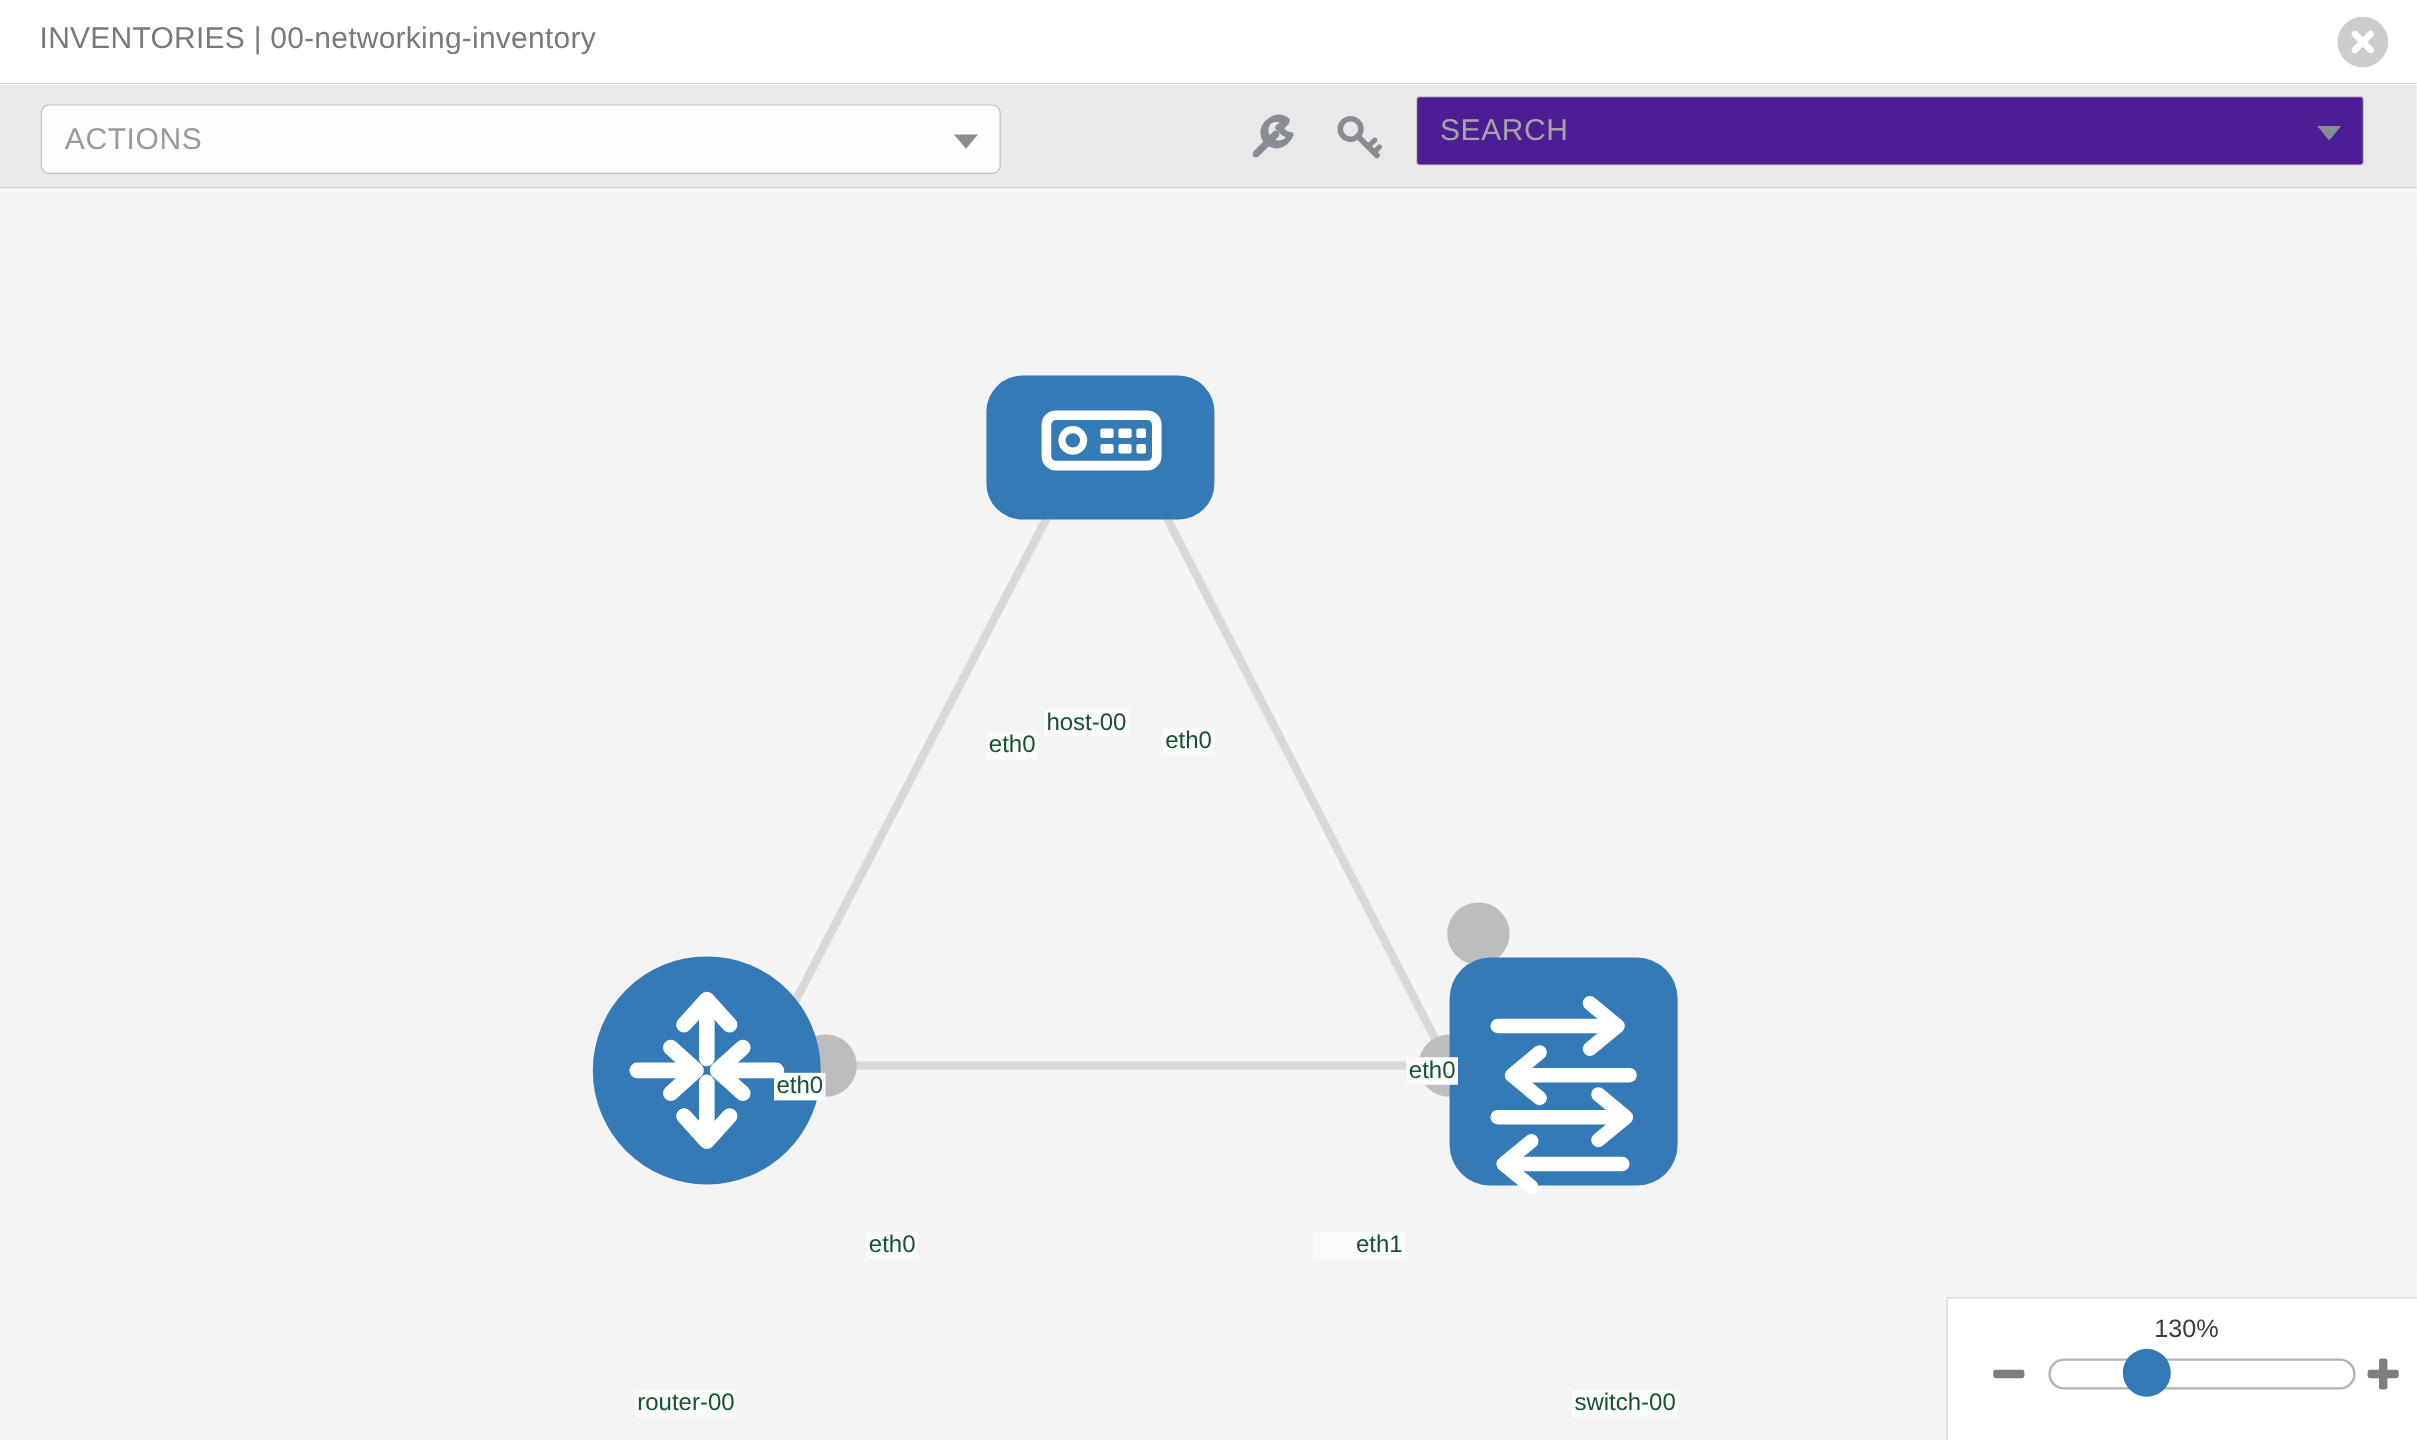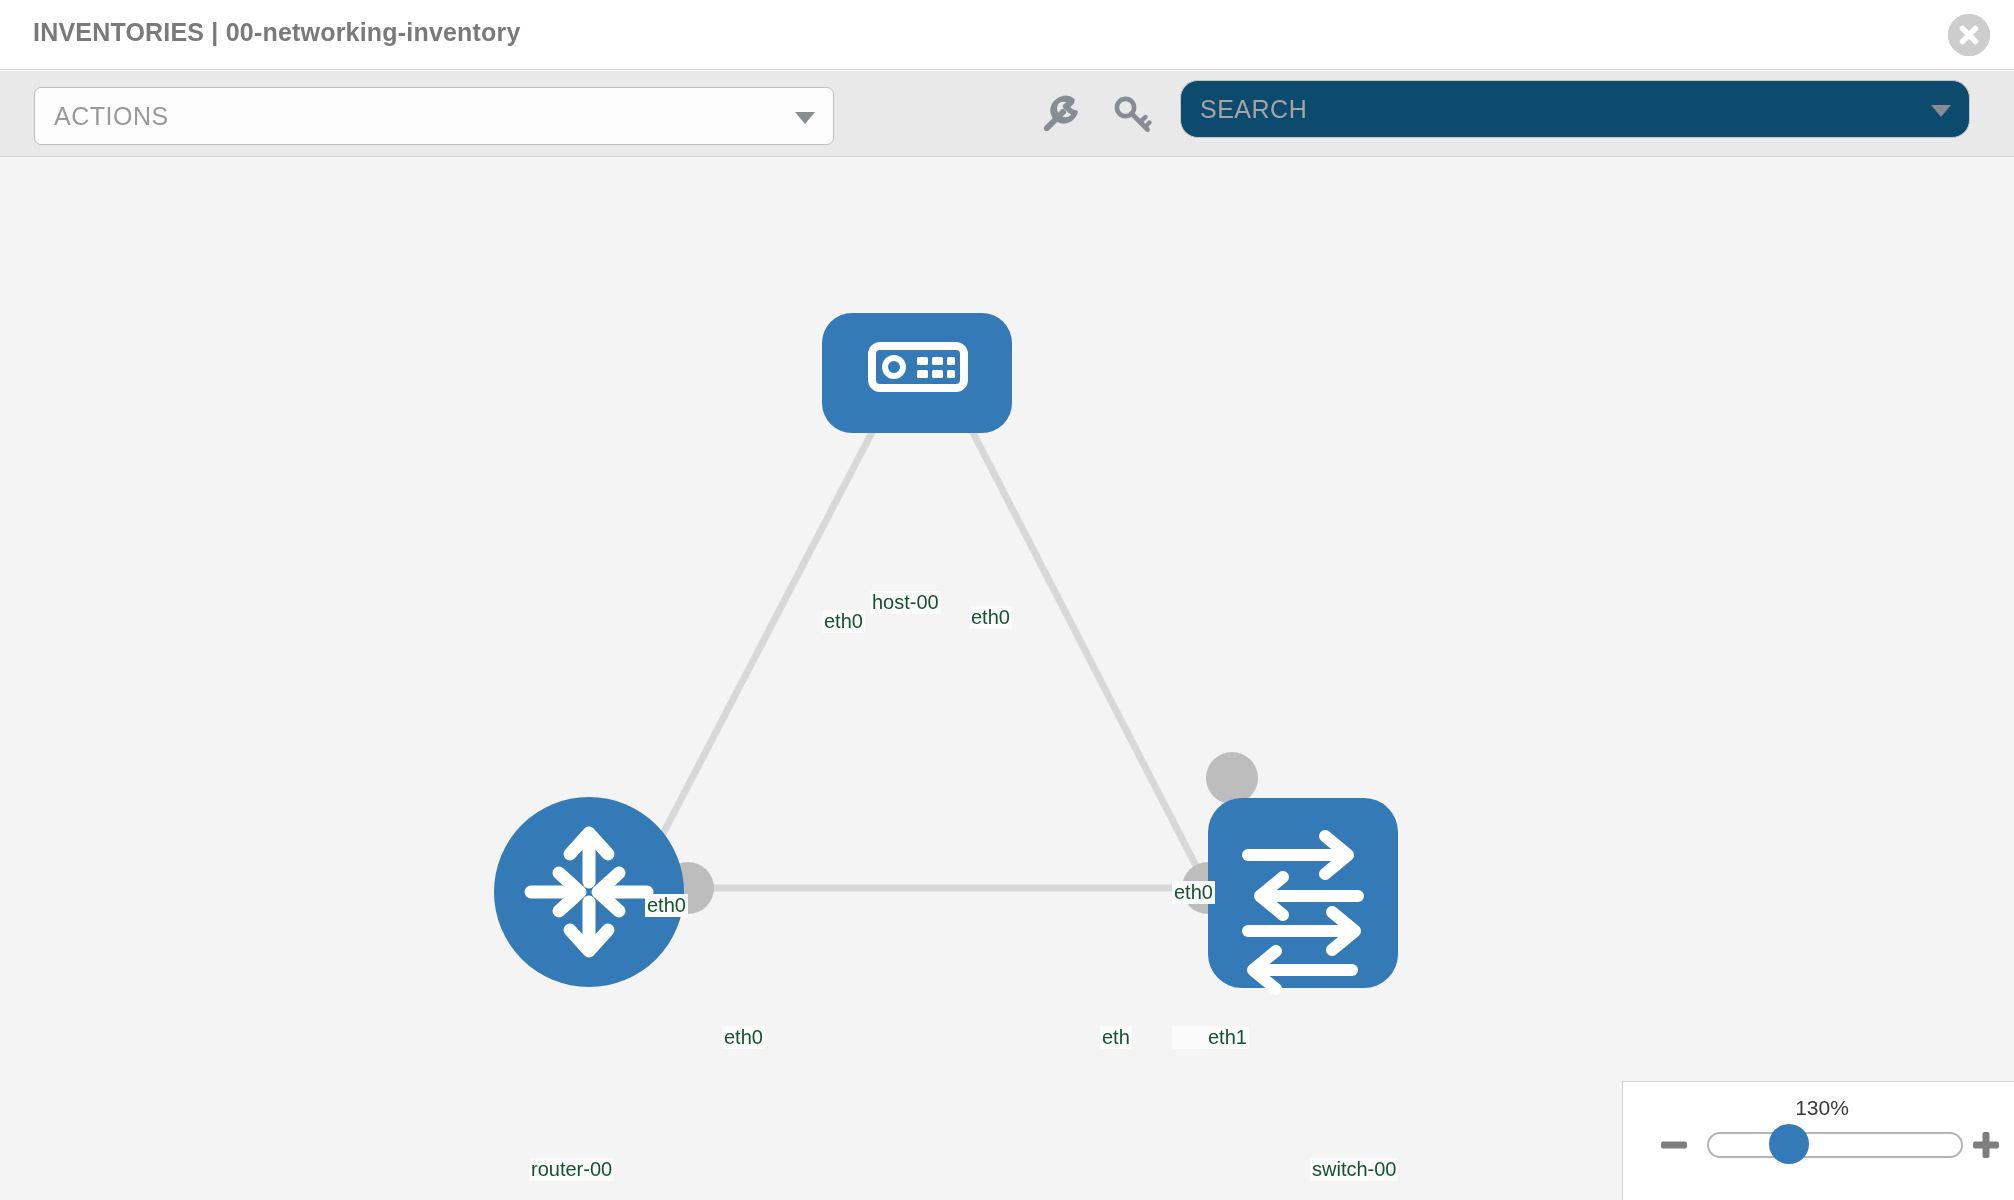--- a/index.html
+++ b/index.html
@@ -12,21 +12,21 @@
   #app { position: relative; width: 2014px; height: 1200px; }
 
   
   .header {
     position: absolute; left: 0; top: 0; width: 2014px; height: 70px;
     background: #ffffff;
     border-bottom: 1px solid #d7d7d7;
   }
   .header-title {
     position: absolute; left: 33px; top: 18px;
-    font-size: 25px; font-weight: bold; color: #7a7a7a;
+    font-size: 25px; font-weight: normal; color: #7a7a7a;
     letter-spacing: 0.2px; white-space: nowrap;
   }
   .close-btn {
     position: absolute; right: 24px; top: 14px;
     width: 42px; height: 42px; border-radius: 50%;
     background: #cdcdcd; cursor: pointer;
   }
   .close-btn svg { display: block; }
 
   
@@ -56,22 +56,22 @@
   .tool-icon {
     position: absolute; top: 92px;
     width: 46px; height: 46px; cursor: pointer;
   }
   .tool-icon.wrench { left: 1038px; }
   .tool-icon.key    { left: 1110px; }
 
   .search-box {
     position: absolute; left: 1180px; top: 80px;
     width: 790px; height: 58px;
-    background: #0c4a6e;
-    border: 1px solid #c6c6c6; border-radius: 18px;
+    background: #4c1d95;
+    border: 1px solid #c6c6c6; border-radius: 3px;
     cursor: text;
   }
   .search-placeholder {
     position: absolute; left: 19px; top: 14px;
     font-size: 25px; color: #a5a5a5; letter-spacing: 0.5px;
   }
 
   
   .canvas {
     position: absolute; left: 0; top: 158px;
@@ -245,21 +245,21 @@
     <div class="nlabel name" style="left:870px; top:433px;">host-00</div>
     <div class="nlabel name" style="left:529px; top:1000px;">router-00</div>
     <div class="nlabel name" style="left:1310px; top:1000px;">switch-00</div>
 
     <div class="nlabel port" style="left:822px; top:452px;">eth0</div>
     <div class="nlabel port" style="left:969px; top:448px;">eth0</div>
     <div class="nlabel port" style="left:645px; top:736px;">eth0</div>
     <div class="nlabel port" style="left:1172px; top:723px;">eth0</div>
     <div class="nlabel port" style="left:722px; top:868px;">eth0</div>
     <div class="nlabel port" style="left:1100px; top:868px;">eth</div>
-    <div class="nlabel port" style="left:1172px; top:868px;padding-left:36px;">eth1</div>
+    <div class="nlabel port" style="left:1094px; top:868px;padding-left:36px;">eth1</div>
   </div>
 
   <div class="zoom-panel">
     <div class="zoom-value">130%</div>
 
     <div class="zoom-minus">
       <svg width="30" height="30" viewBox="0 0 30 30" aria-hidden="true">
         <rect x="2" y="11.5" width="26" height="7" rx="2" fill="#7e7e7e"></rect>
       </svg>
     </div>

